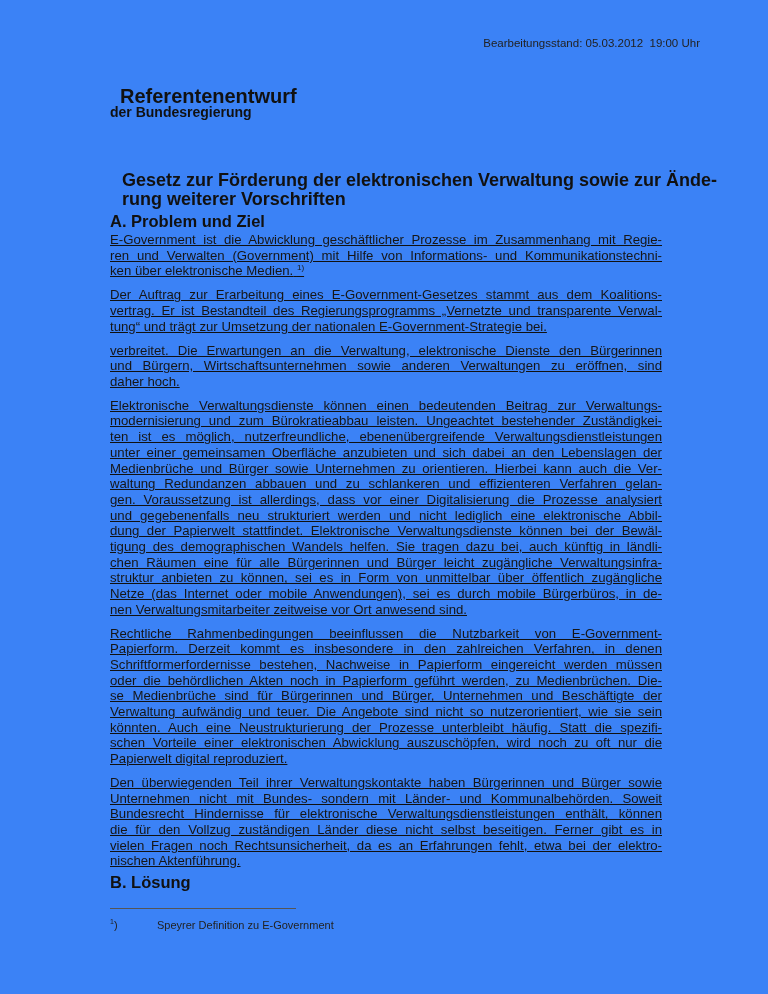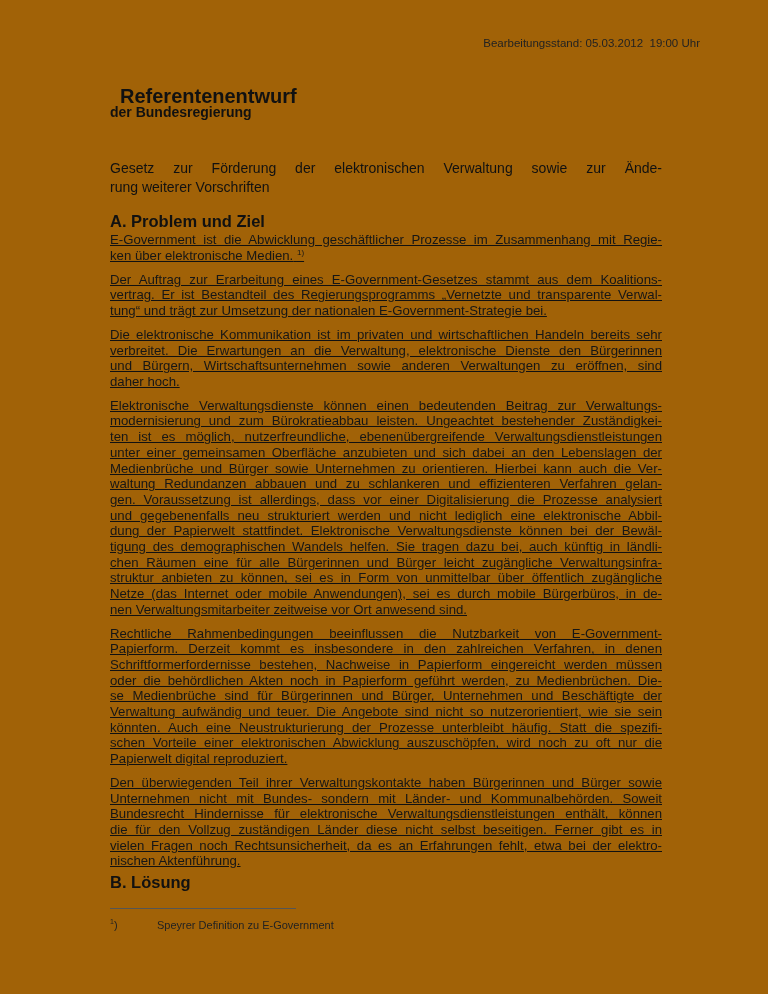--- a/index.html
+++ b/index.html
@@ -1,22 +1,22 @@
 <!DOCTYPE html>
 <html><head>
   <meta charset="utf-8">
   <style>
     html, body { margin: 0; padding: 0; background: #ffffff; }
     body { width: 768px; height: 994px; position: relative; overflow: hidden;
            font-family: "Liberation Sans", sans-serif; color: #111; }
-    .page { position: absolute; left: 0; top: 0; width: 768px; height: 994px; background: #a16207; }
+    .page { position: absolute; left: 0; top: 0; width: 768px; height: 994px; background: #3b82f6; }
     .status { position: absolute; right: 68px; top: 37px; font-size: 11.5px; color: #222; white-space: pre; }
     .title { position: absolute; left: 110px; top: 75px; font-size: 20px; font-weight: bold; margin: 10px; }
     .subtitle { position: absolute; left: 110px; top: 104px; font-size: 14px; font-weight: bold; margin: 0; }
-    .law-title { position: absolute; left: 110px; top: 159px; width: 552px; font-size: 14px; font-weight: normal; line-height: 19px; margin: 0; }
+    .law-title { position: absolute; left: 110px; top: 159px; width: 552px; font-size: 18px; font-weight: bold; line-height: 19px; margin: 12px; }
     .law-title .ln, .para .ln { display: block; text-align: justify; text-align-last: justify; white-space: nowrap; }
     .law-title .ln.last, .para .ln.last { text-align-last: left; }
     .section-h { position: absolute; left: 110px; font-size: 16.5px; font-weight: bold; margin: 0; }
     .body { position: absolute; left: 110px; top: 232px; width: 552px; text-decoration: underline; }
     .para { font-size: 13.2px; line-height: 15.7px; margin: 0 0 8.2px 0; color: #161616; }
     .para .ln { height: 15.7px; overflow: visible; }
     .fnref { font-size: 8px; vertical-align: super; line-height: 0; }
     .fn-rule { position: absolute; left: 110px; top: 908px; width: 186px; height: 1px; background: #555; }
     .footnote { position: absolute; left: 110px; top: 918px; font-size: 11px; color: #222; }
     .footnote .mark { display: inline-block; width: 47px; }
@@ -34,29 +34,29 @@
   <h2 class="law-title">
     <span class="ln">Gesetz zur Förderung der elektronischen Verwaltung sowie zur Ände-</span>
     <span class="ln last">rung weiterer Vorschriften</span>
   </h2>
 
   <h3 class="section-h" style="top:212px;text-align:center;">A. Problem und Ziel</h3>
 
   <div class="body" id="section-a-body">
       <p class="para">
         <span class="ln"><span>E-Government ist die Abwicklung geschäftlicher Prozesse im Zusammenhang mit Regie-</span></span>
+        <span class="ln"><span>ren und Verwalten (Government) mit Hilfe von Informations- und Kommunikationstechni-</span></span>
         <span class="ln last"><span>ken über elektronische Medien.</span> <span class="fnref">1)</span></span>
       </p>
       <p class="para">
         <span class="ln"><span>Der Auftrag zur Erarbeitung eines E-Government-Gesetzes stammt aus dem Koalitions-</span></span>
         <span class="ln"><span>vertrag. Er ist Bestandteil des Regierungsprogramms „Vernetzte und transparente Verwal-</span></span>
         <span class="ln last"><span>tung“ und trägt zur Umsetzung der nationalen E-Government-Strategie bei.</span></span>
       </p>
       <p class="para">
-        <span class="ln"><span>Die elektronische Kommunikation ist im privaten und wirtschaftlichen Handeln bereits sehr</span></span>
         <span class="ln"><span>verbreitet. Die Erwartungen an die Verwaltung, elektronische Dienste den Bürgerinnen</span></span>
         <span class="ln"><span>und Bürgern, Wirtschaftsunternehmen sowie anderen Verwaltungen zu eröffnen, sind</span></span>
         <span class="ln last"><span>daher hoch.</span></span>
       </p>
       <p class="para">
         <span class="ln"><span>Elektronische Verwaltungsdienste können einen bedeutenden Beitrag zur Verwaltungs-</span></span>
         <span class="ln"><span>modernisierung und zum Bürokratieabbau leisten. Ungeachtet bestehender Zuständigkei-</span></span>
         <span class="ln"><span>ten ist es möglich, nutzerfreundliche, ebenenübergreifende Verwaltungsdienstleistungen</span></span>
         <span class="ln"><span>unter einer gemeinsamen Oberfläche anzubieten und sich dabei an den Lebenslagen der</span></span>
         <span class="ln"><span>Medienbrüche und Bürger sowie Unternehmen zu orientieren. Hierbei kann auch die Ver-</span></span>

